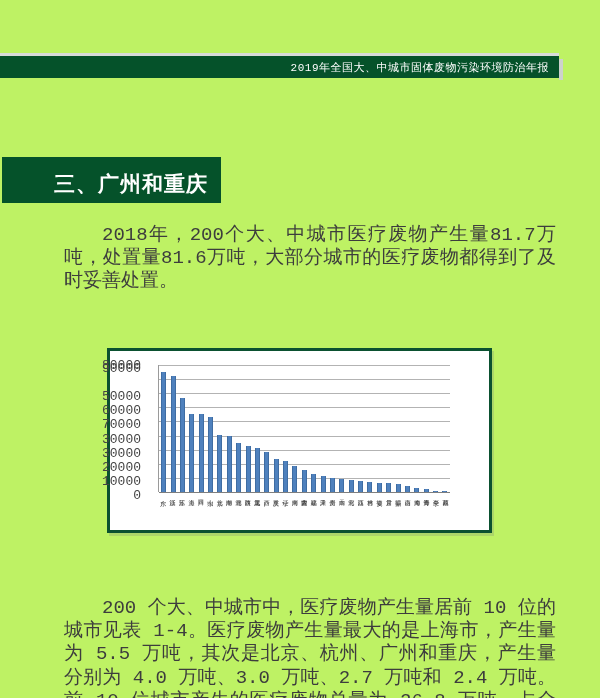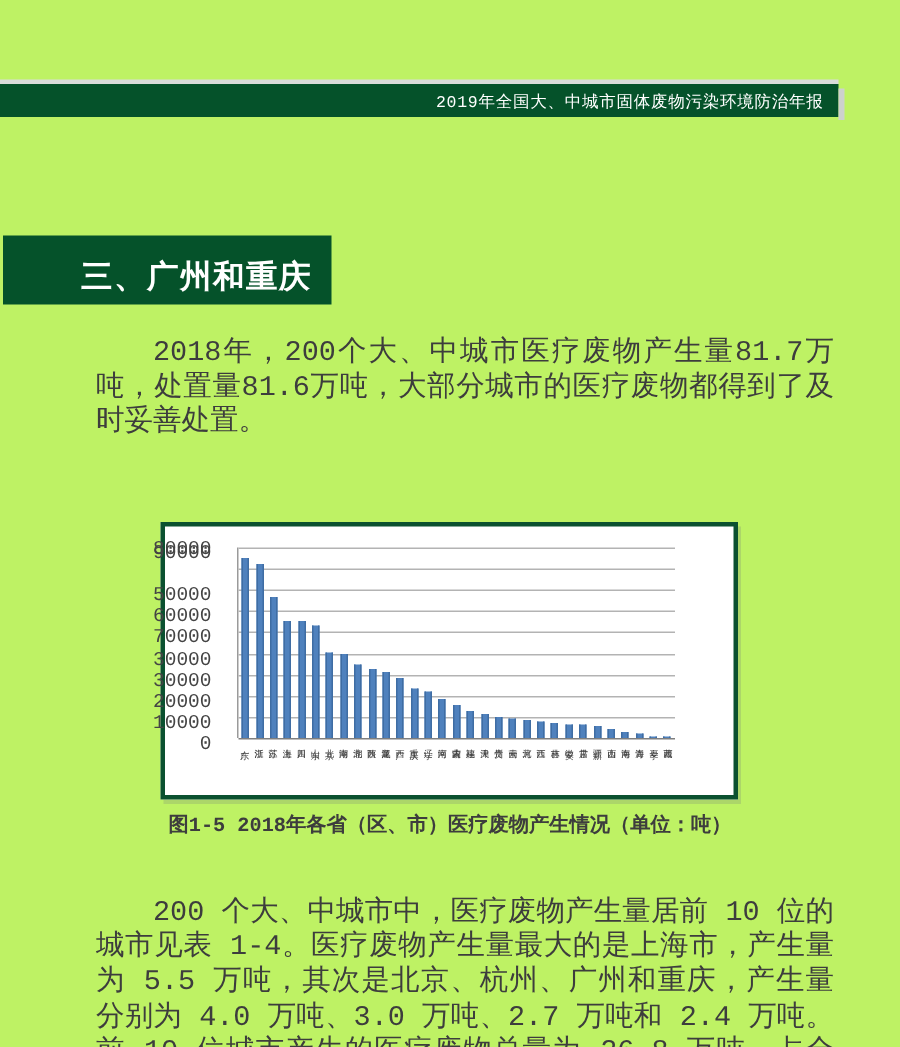--- a/index.html
+++ b/index.html
@@ -153,19 +153,18 @@
           <span>新疆</span>
           <span>山西</span>
           <span>海南</span>
           <span>青海</span>
           <span>宁夏</span>
           <span>西藏</span>
         </div>
     </div>
   </div>
 
-  <div class="figure-caption">图1-5 2018年各省（区、市）医疗废物产生情况（单位：吨）</div>
 
   <div class="bodytext" id="para-block-2">
     <p>200 个大、中城市中，医疗废物产生量居前 10 位的城市见表 1-4。医疗废物产生量最大的是上海市，产生量为 5.5 万吨，其次是北京、杭州、广州和重庆，产生量分别为 4.0 万吨、3.0 万吨、2.7 万吨和 2.4 万吨。前 10 位城市产生的医疗废物总量为 26.8 万吨，占全部信息发布城市产生总量的 32.9%。</p>
   </div>
 
 </div>
 
 </body></html>

